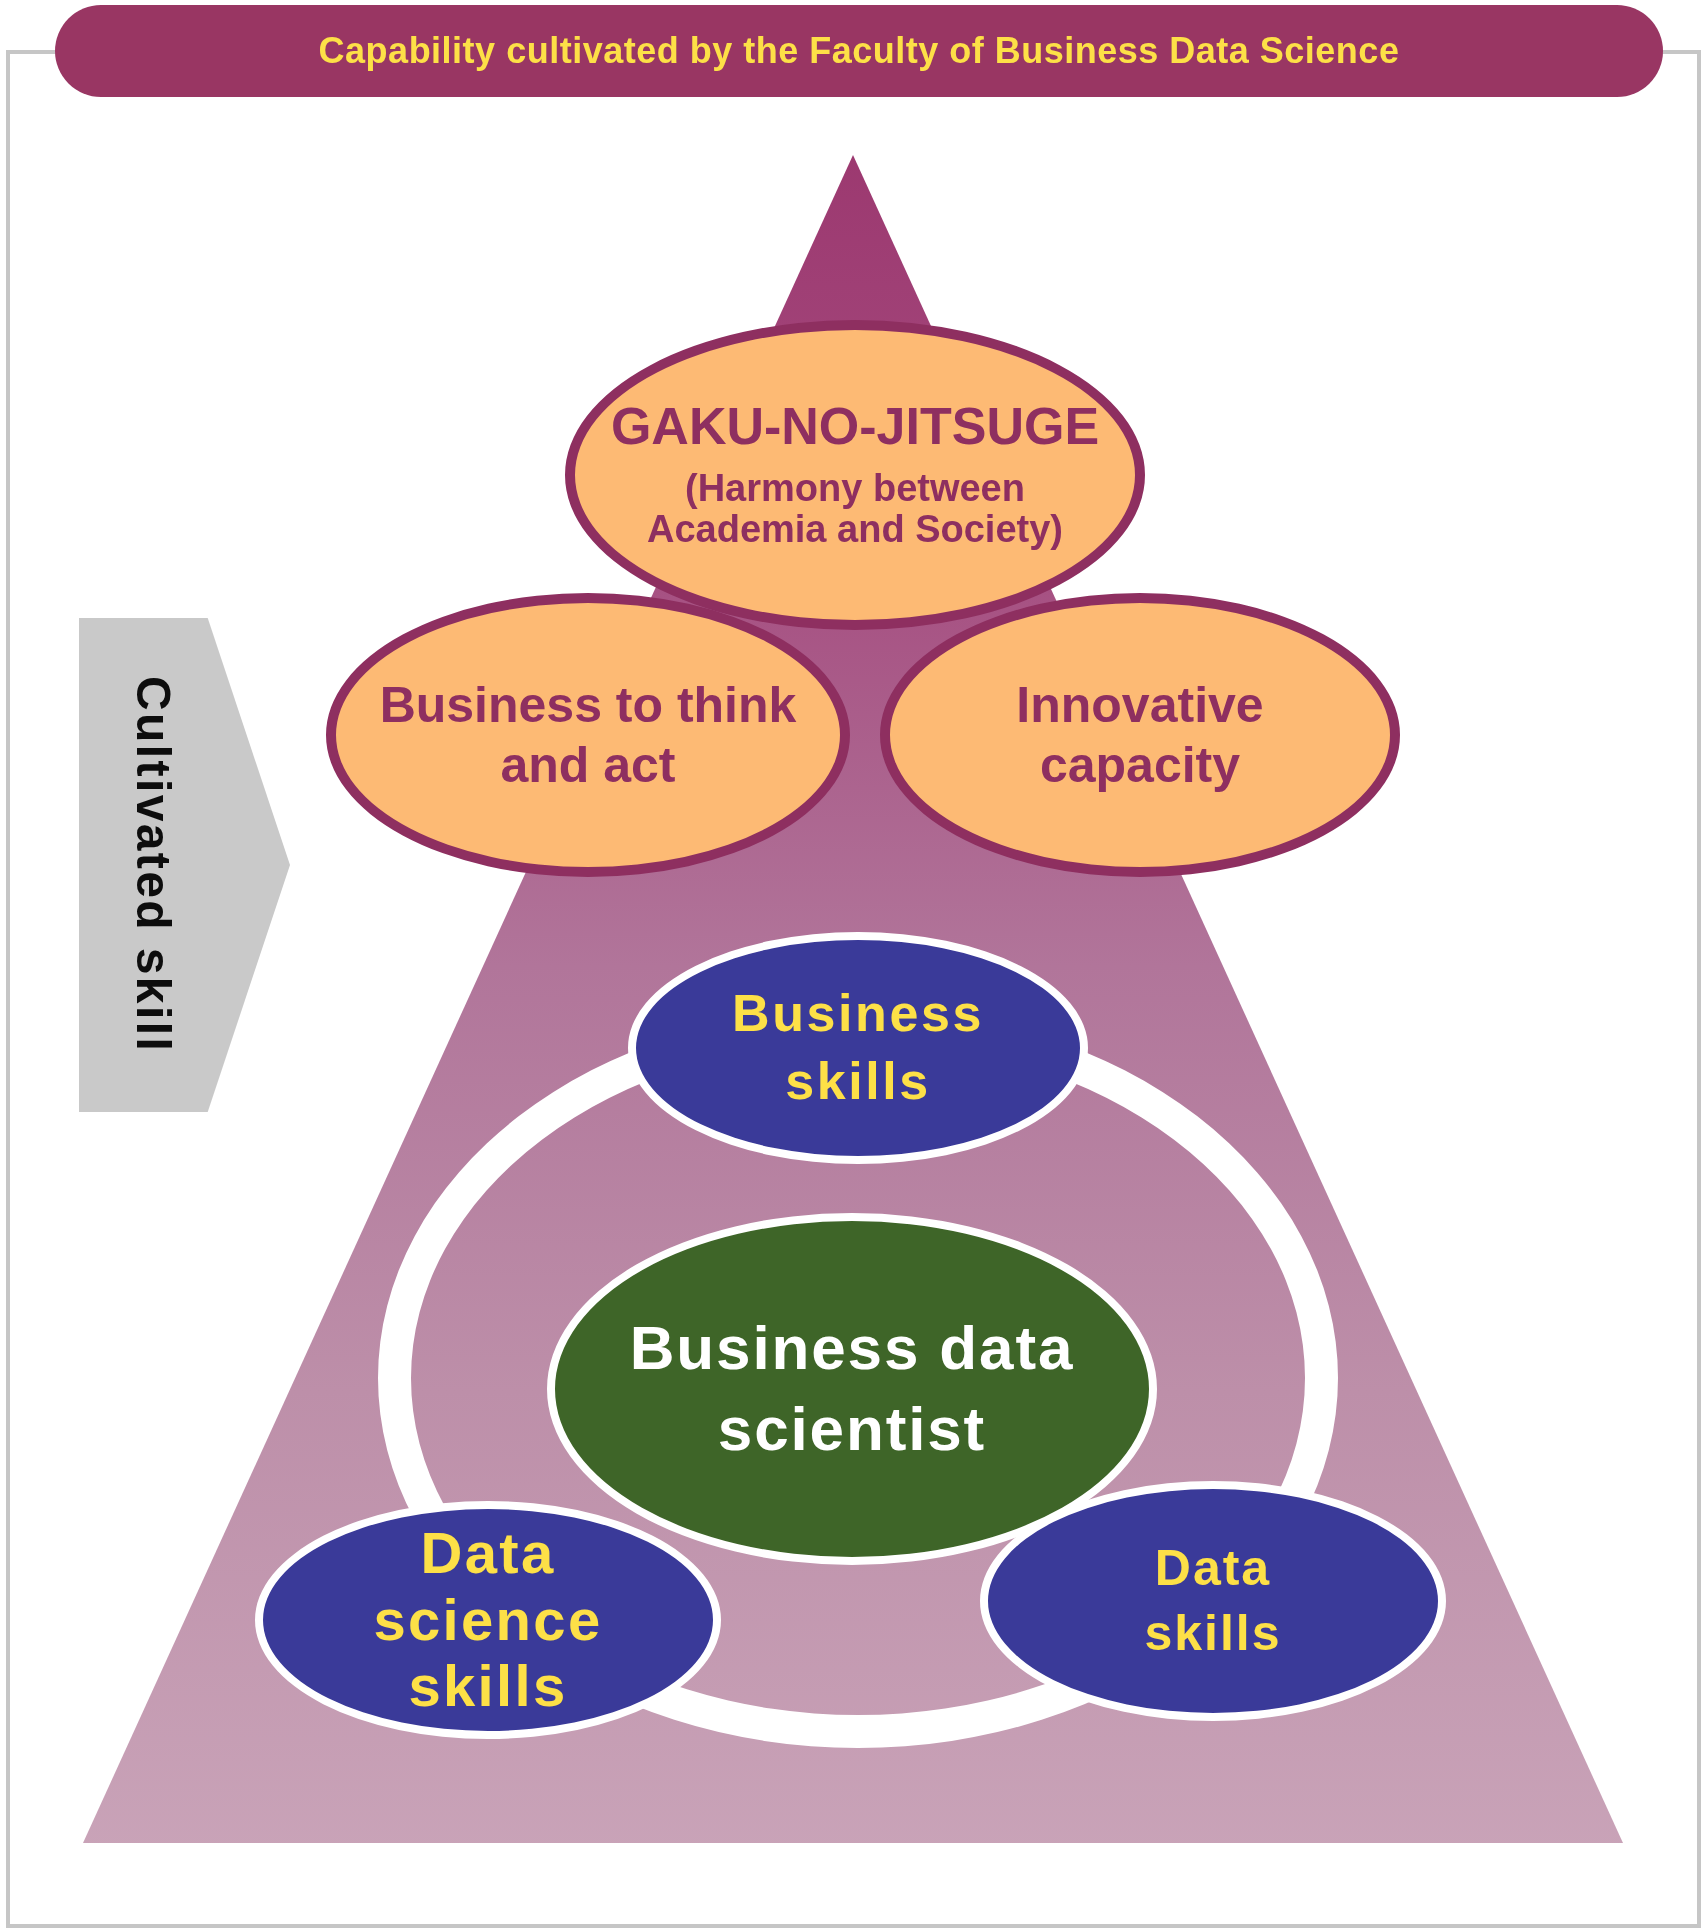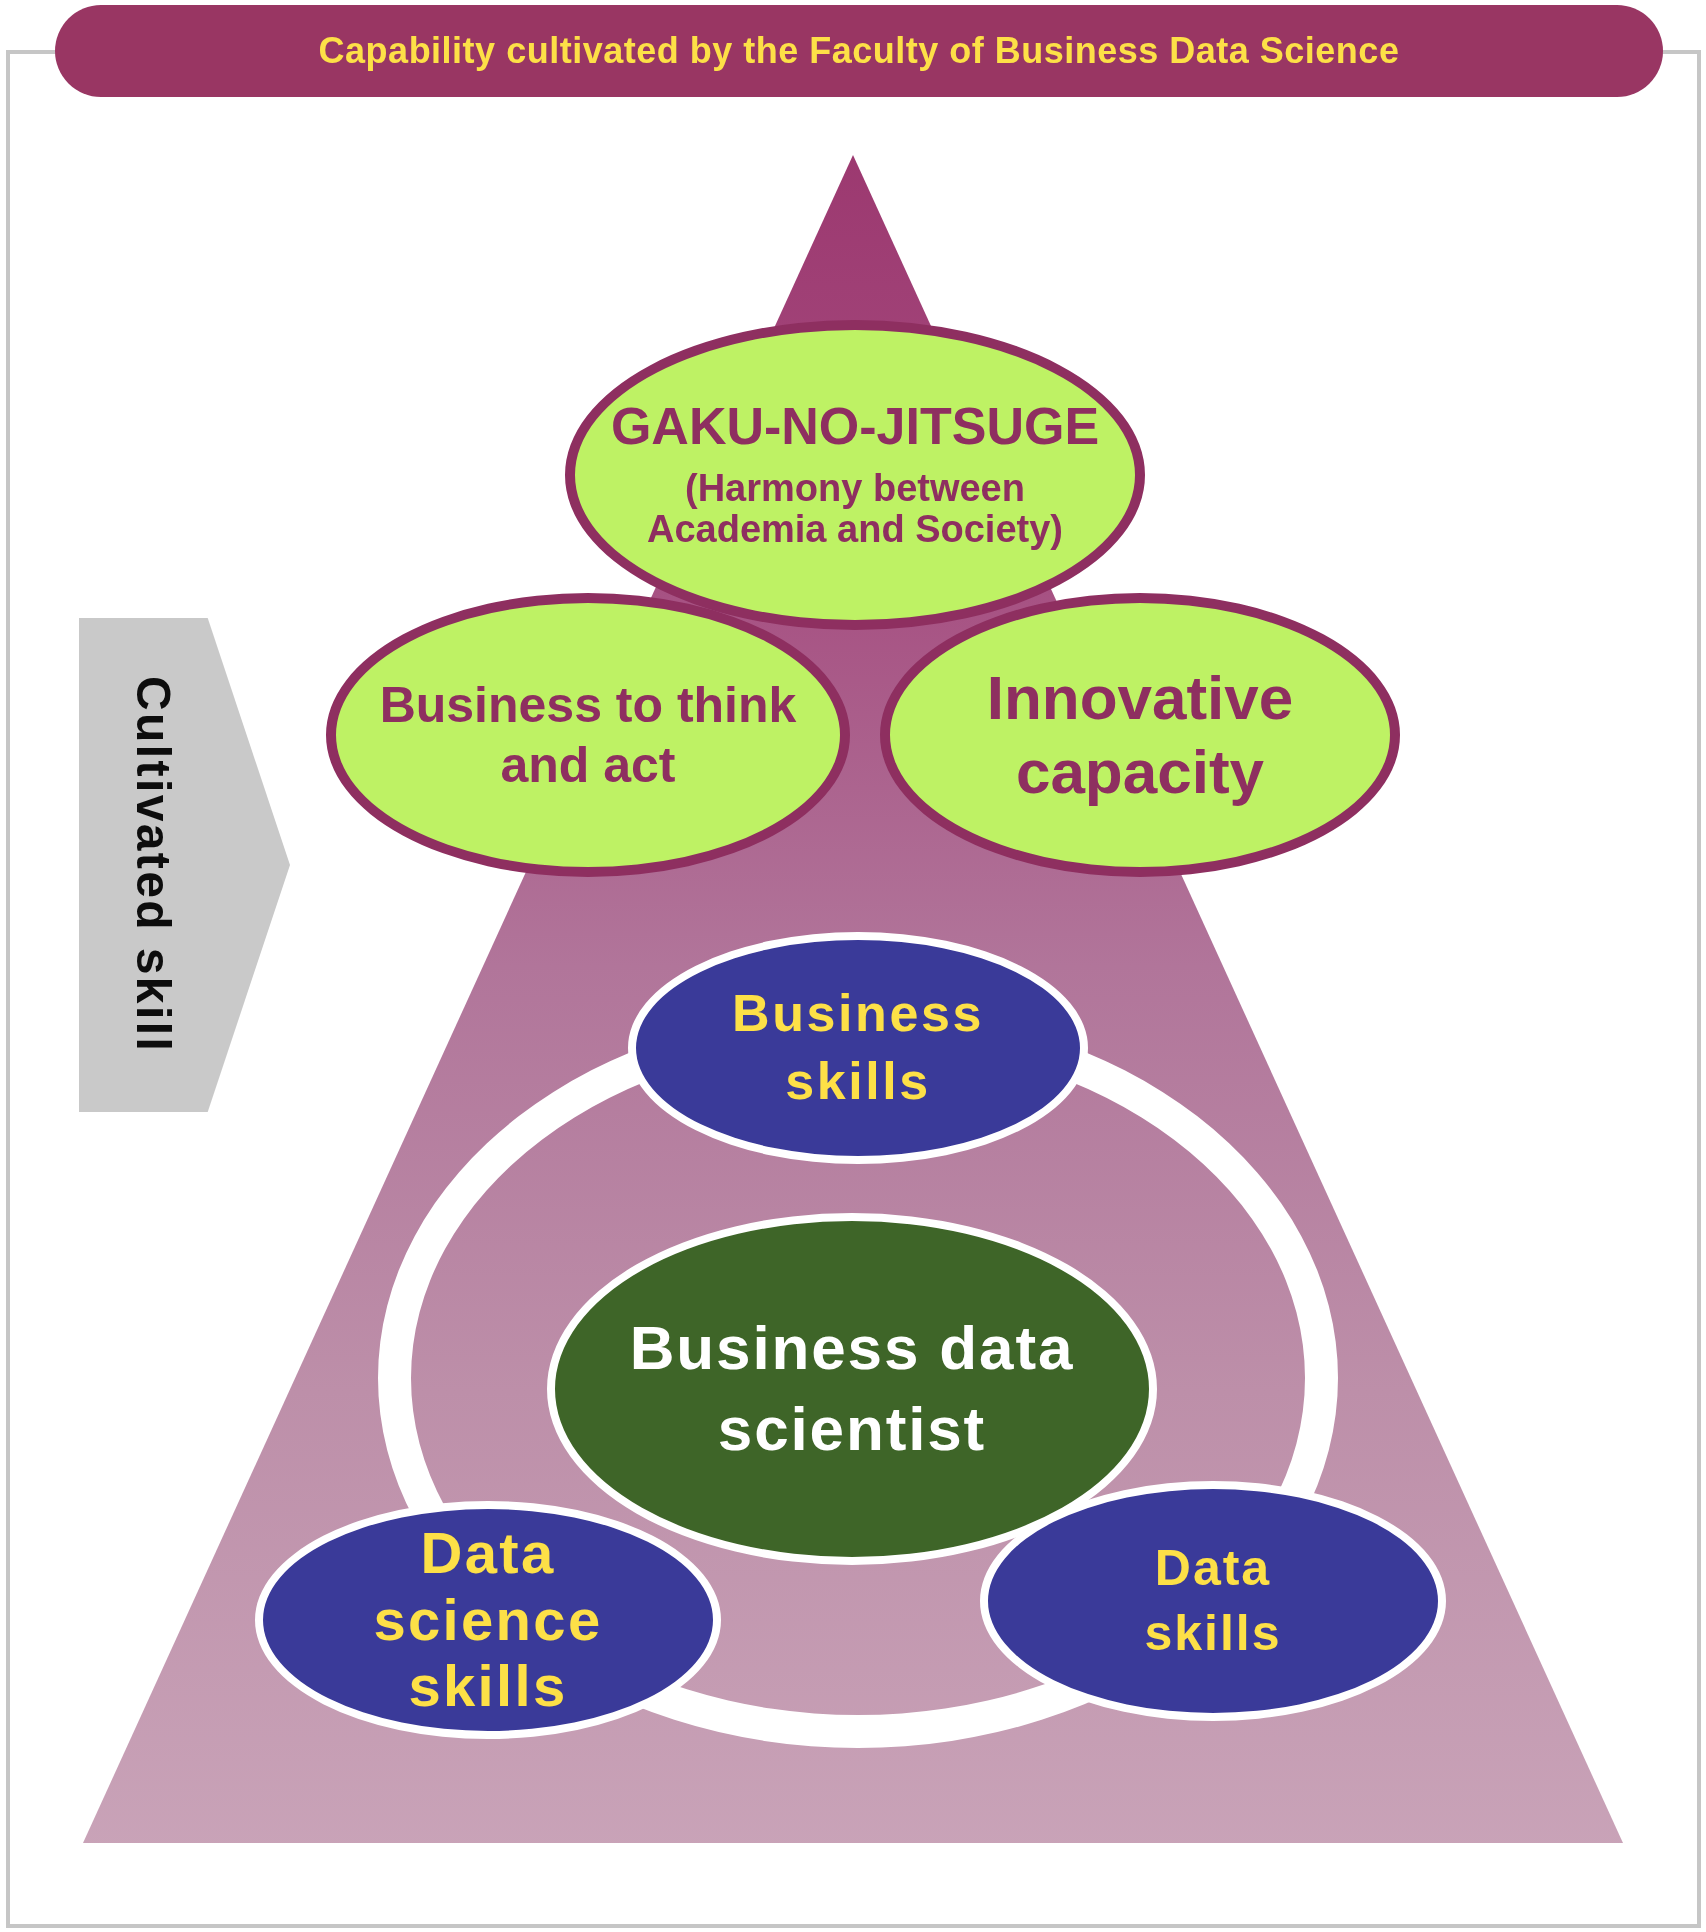--- a/index.html
+++ b/index.html
@@ -31,26 +31,26 @@
         writing-mode:vertical-rl;text-orientation:mixed;
         font-size:48px;font-weight:600;color:#0d0d0d;letter-spacing:.05em;white-space:nowrap;}
 
   .ring{position:absolute;left:378px;top:1008px;width:960px;height:740px;z-index:2;
         border:33px solid #fff;border-radius:50%;box-sizing:border-box;}
 
   .ellipse{position:absolute;border-radius:50%;box-sizing:border-box;z-index:3;
            display:flex;flex-direction:column;align-items:center;justify-content:center;text-align:center;}
   .pre{white-space:pre-line;}
 
-  .white-ellipse{background:#bef264;border:10px solid var(--purple);color:var(--purple);}
+  .white-ellipse{background:#fdba74;border:10px solid var(--purple);color:var(--purple);}
   .gaku{left:565px;top:320px;width:580px;height:310px;}
   .gaku-title{font-size:52px;font-weight:700;line-height:1.05;}
   .gaku-sub{font-size:38px;font-weight:700;line-height:1.1;margin-top:14px;}
   .ability{left:326px;top:593px;width:524px;height:284px;font-size:50px;font-weight:700;line-height:1.2;}
-  .innovative{left:880px;top:593px;width:520px;height:284px;font-size:62px;font-weight:700;line-height:1.2;}
+  .innovative{left:880px;top:593px;width:520px;height:284px;font-size:50px;font-weight:700;line-height:1.2;}
 
   .blue-ellipse{background:var(--blue);border:8px solid #fff;color:#fde047;}
   .green-ellipse{background:var(--green);border:8px solid #fff;color:#fff;}
   .business{left:628px;top:932px;width:460px;height:232px;font-size:52px;font-weight:600;letter-spacing:.05em;line-height:1.3;}
   .scientist{left:547px;top:1213px;width:610px;height:352px;font-size:62px;font-weight:600;letter-spacing:.03em;line-height:1.3;}
   .datasci{left:255px;top:1501px;width:466px;height:238px;font-size:58px;font-weight:600;letter-spacing:.04em;line-height:1.15;}
   .human{left:980px;top:1481px;width:466px;height:240px;font-size:50px;font-weight:600;letter-spacing:.04em;line-height:1.3;}
 </style>
 </head>
 <body>

